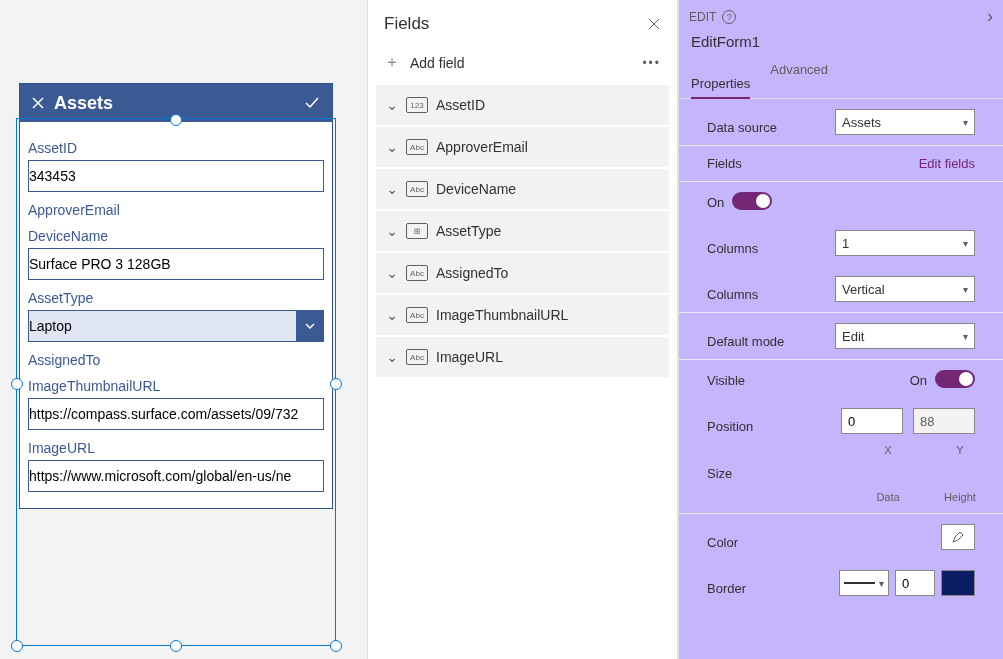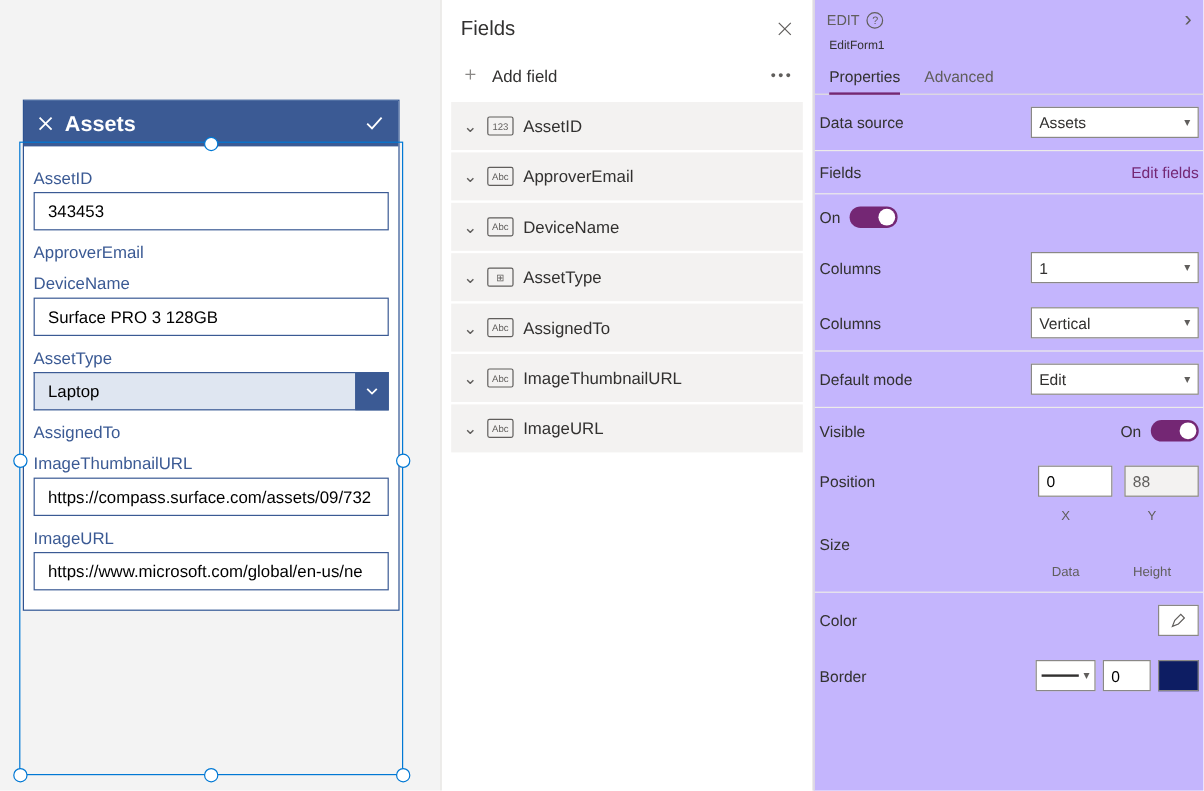--- a/index.html
+++ b/index.html
@@ -7,21 +7,21 @@
   .canvas-area { position: absolute; left: 0; top: 0; width: 367px; height: 659px; background: #f3f3f3; }
   
   .form-card { position: absolute; left: 19px; top: 83px; width: 314px; background: #fff; border: 1px solid #2e5391; }
   .form-header { height: 38px; background: #3b5a94; display: flex; align-items: center; color: #fff; padding: 0 10px; }
   .form-header .title { flex: 1; font-size: 18px; font-weight: 600; margin-left: 8px; }
   .close-x svg, .check-svg svg { display: block; }
   
   .form-body { padding: 8px 8px 16px; }
   .field-group { margin-top: 10px; }
   .field-label { color: #3b5a94; font-size: 14px; margin-bottom: 4px; display: block; }
-  .field-input { width: 100%; height: 32px; border: 1px solid #3b5a94; padding: 4px 11px; font-size: 14px; outline: none; background:#fff;}
+  .field-input { width: 100%; height: 32px; border: 1px solid #3b5a94; padding: 4px 0; font-size: 14px; outline: none; background:#fff;}
   .select-wrap { display:flex; }
   .select-wrap .field-input { flex:1; background:#dfe6f1; border-right:none; }
   .select-btn { width:28px; background:#3b5a94; display:flex; align-items:center; justify-content:center; border:1px solid #3b5a94;}
   
   .sel-handle { position:absolute; width:12px; height:12px; background:#fff; border:1px solid #0078d4; border-radius:50%; }
   .sel-border { position:absolute; border:1px solid #0078d4; pointer-events:none; }
   
   
   .fields-panel { position:absolute; left:367px; top:0; width:311px; height:659px; background:#fff; border-left:1px solid #e1dfdd; border-right:1px solid #e1dfdd; }
   .fields-header { display:flex; align-items:center; padding:14px 16px 10px; }
@@ -35,27 +35,27 @@
   .field-item { background:#f3f2f1; height:40px; display:flex; align-items:center; padding:0 8px; margin-bottom:2px; font-size:14px; }
   .field-item .chev { width:16px; text-align:center; color:#605e5c; margin-right:6px;}
   .field-item .type-ic { width:22px; height:16px; border:1px solid #605e5c; border-radius:2px; font-size:8px; display:flex; align-items:center; justify-content:center; margin-right:8px; color:#605e5c;}
   
   
   .prop-panel { position:absolute; left:678px; top:0; width:325px; height:659px; background:#c4b5fd; border-left:1px solid #e1dfdd; font-size:13px;}
   .prop-top { display:flex; align-items:center; padding:6px 10px; color:#605e5c; font-size:12px;}
   .prop-top .q { width:14px;height:14px;border:1px solid #605e5c;border-radius:50%;display:inline-flex;align-items:center;justify-content:center;font-size:9px;margin-left:6px;}
   .prop-top .spacer{flex:1;}
   .prop-top .arrow{font-size:18px;color:#605e5c;}
-  .form-name { padding:0 12px 6px; font-size:10px; }
+  .form-name { padding:0 12px 6px; font-size:15px; }
   .tabs { display:flex; border-bottom:1px solid #e1dfdd; padding:0 12px; gap:20px;}
   .tab { padding:6px 0; font-size:13px; color:#605e5c;}
-  .tab.active { color:#323130; border-bottom:2px solid #742774; margin-bottom:-1px;}
+  .tab.active { color:#323130; border-bottom:2px solid #742774; margin-bottom:-1px;margin-top:14px;}
   
   .prop-body { padding:0; }
-  .prop-row { display:flex; align-items:center; padding:10px 4px; border-bottom:1px solid #edebe9; }
+  .prop-row { display:flex; align-items:flex-end; padding:10px 28px; border-bottom:1px solid #edebe9; }
   .prop-row.noborder{border-bottom:none;}
   .prop-row .label { flex:1; }
   .dropdown { flex:0 0 140px; height:26px; border:1px solid #8a8886; background:#fff; display:flex; align-items:center; padding:0 6px; font-size:13px;}
   .dropdown .dval{flex:1; white-space:nowrap; overflow:hidden;}
   .dropdown .dchev{font-size:10px;color:#605e5c;}
   .link { color:#742774; font-size:13px;}
   .toggle { width:40px; height:18px; background:#742774; border-radius:10px; position:relative; margin-left:8px;}
   .toggle .knob{position:absolute;right:2px;top:2px;width:14px;height:14px;background:#fff;border-radius:50%;}
   .toggle-label{font-size:13px;}
   .num-input { width:62px; height:26px; border:1px solid #8a8886; background:#fff; padding:0 6px; font-size:13px; }

